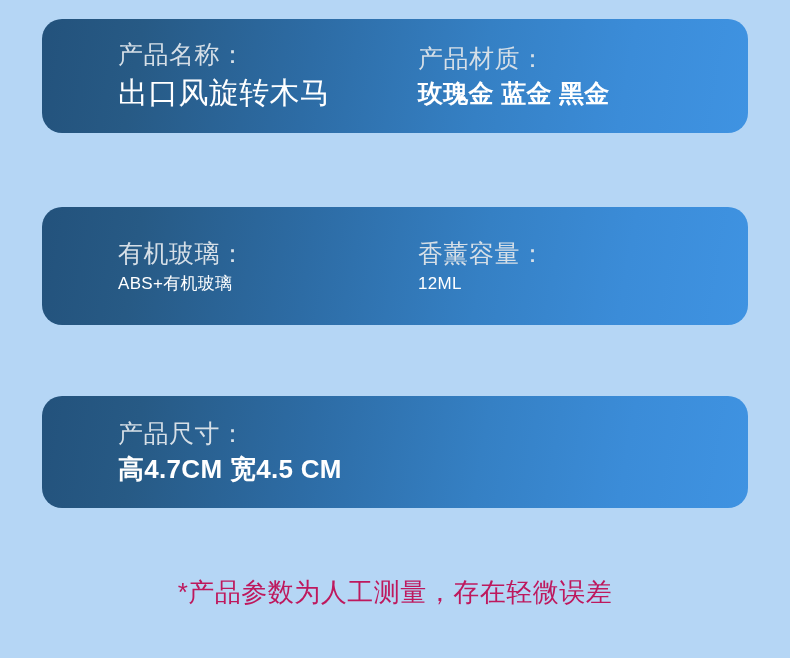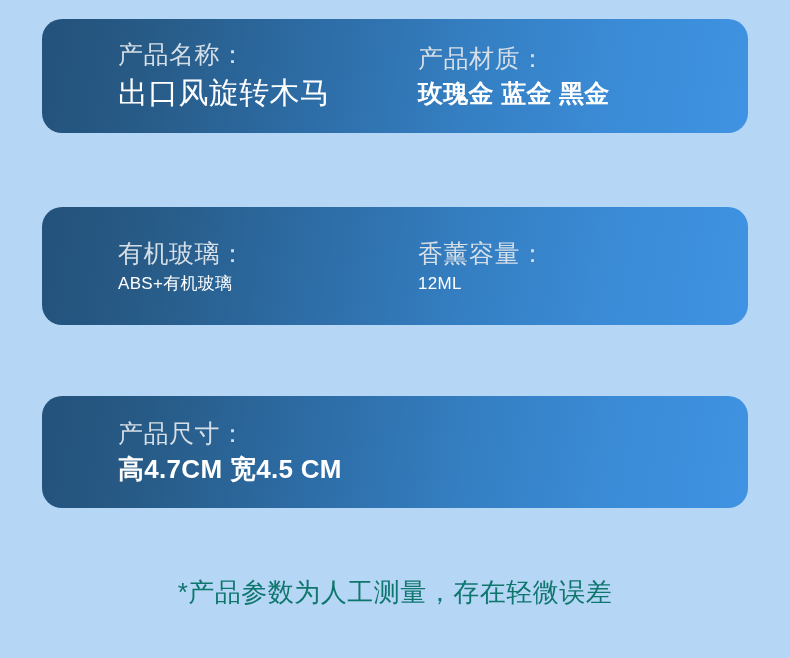--- a/index.html
+++ b/index.html
@@ -66,21 +66,21 @@
   .card-1 .col-left  .field-value { font-size: 30px; }
   .card-1 .col-right .field-value { font-size: 25px; }
   .card-3 .field-value { font-size: 26px; }
 
   .footnote {
     position: absolute;
     left: 0;
     right: 0;
     top: 575px;
     text-align: center;
-    color: #0f766e;
+    color: #be185d;
     font-size: 26px;
     letter-spacing: 0.5px;
     white-space: nowrap;
   }
 </style>
 </head>
 <body>
 
 <div class="spec-sheet">
 

